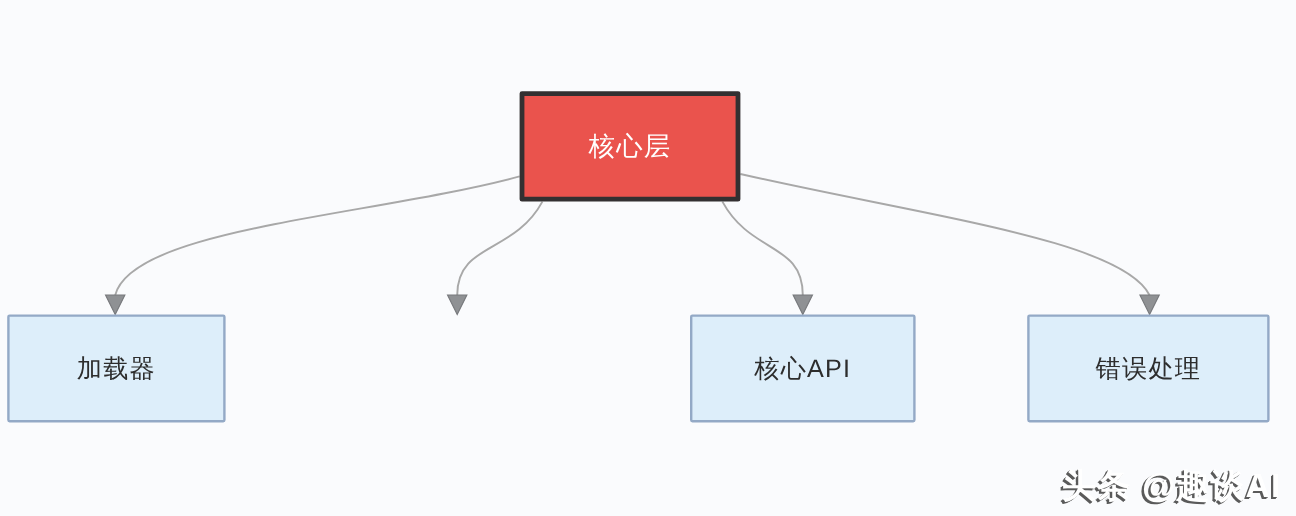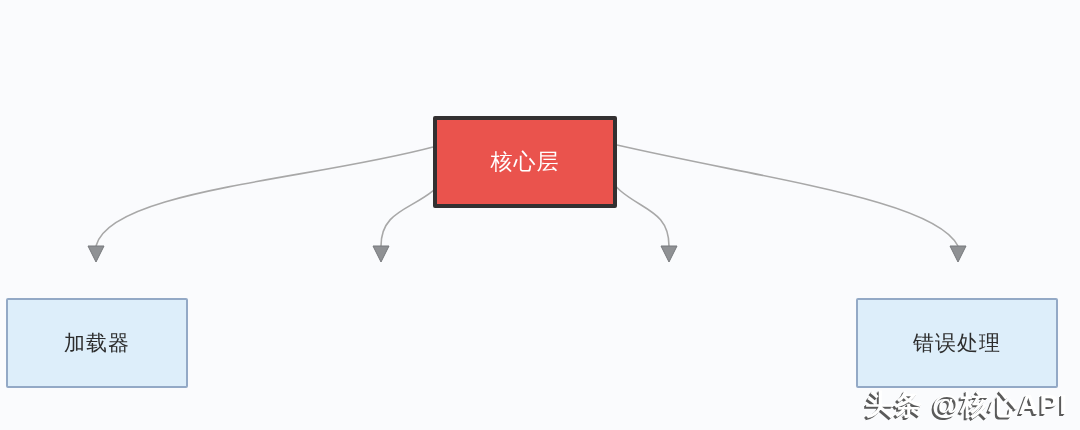--- a/index.html
+++ b/index.html
@@ -26,31 +26,29 @@
     text-align: center;
   }
   .node-root {
     left: 433px; top: 76px; width: 184px; height: 92px;
     background: #ea534d;
     border: 4px solid #333031;
     border-radius: 2px;
     color: #ffffff;
     font-size: 22px;
     letter-spacing: 1px;
-    margin-top: 40px;
   }
   .node-child {
     top: 262px; height: 90px;
     background: #ddeefa;
     border: 2px solid #93a9c6;
     border-radius: 2px;
     color: #2d2d2d;
     font-size: 21px;
     letter-spacing: 1px;
-    margin-top: 36px;
   }
   .node-child-1 { left: 6px;   width: 182px; }
   .node-child-2 { left: 281px; width: 200px; }
   .node-child-3 { left: 575px; width: 188px; }
   .node-child-4 { left: 856px; width: 202px; justify-content: center; }
   .watermark {
     position: absolute;
     right: 12px; bottom: 6px;
     font-size: 28px;
     font-weight: bold;
@@ -79,20 +77,23 @@
 
   <div class="node node-root">
     <span>核心层</span>
   </div>
 
   <div class="node node-child node-child-1">
     <span>加载器</span>
   </div>
 
 
+  <div class="node node-child node-child-3">
+    <span>核心API</span>
+  </div>
 
   <div class="node node-child node-child-4">
     <span>错误处理</span>
   </div>
 
-  <div class="watermark">头条 @核心API</div>
+  <div class="watermark">头条 @趣谈AI</div>
 
 </div>
 
 </body></html>

